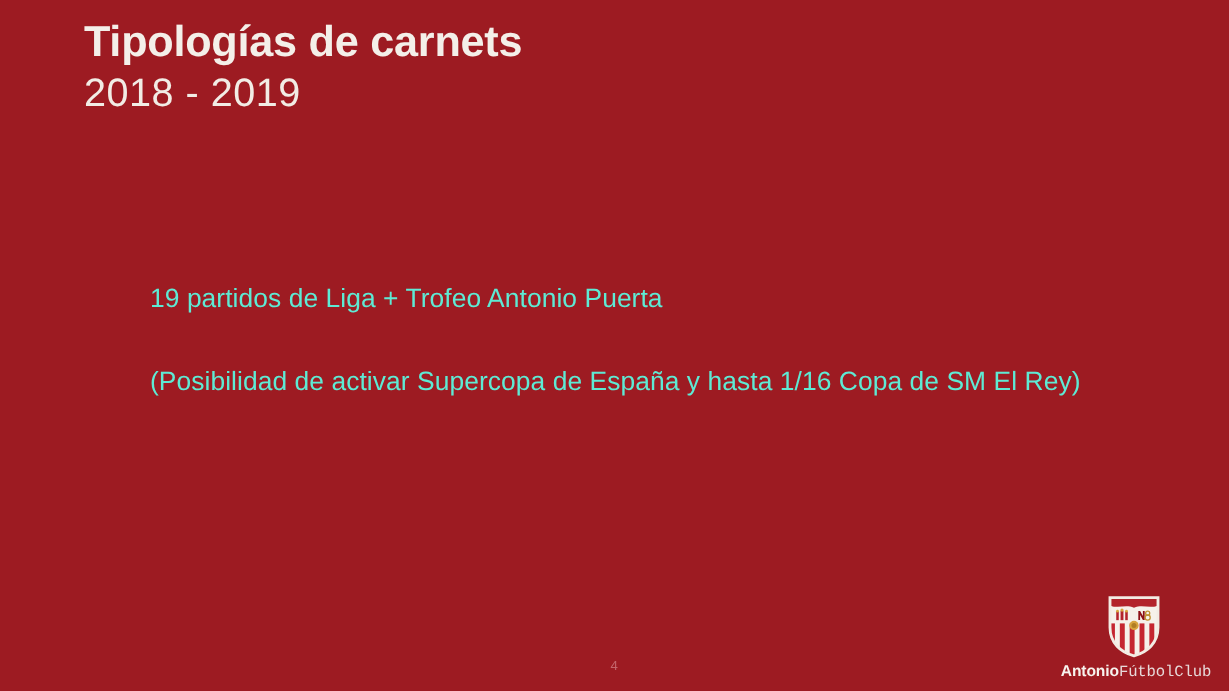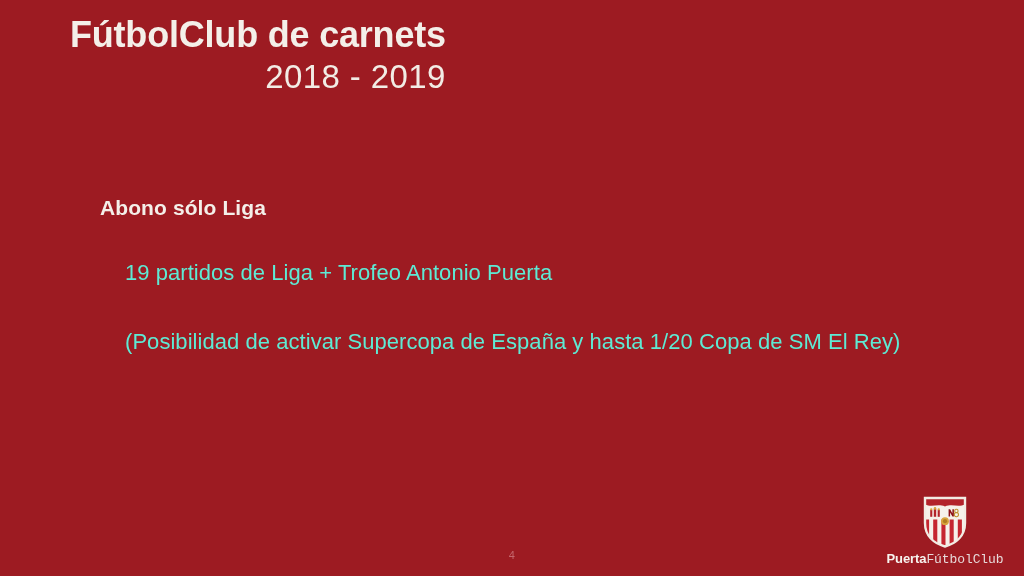--- a/index.html
+++ b/index.html
@@ -38,21 +38,20 @@
     white-space: nowrap;
   }
   .slide-subtitle {
     font-size: 33px;
     font-weight: 300;
     color: #f2ece5;
     line-height: 1.14;
     margin: 2px 0 0 0;
     letter-spacing: 0.4px;
     white-space: nowrap;
-    text-align: right;
   }
 
   
   .body-block {
     position: absolute;
     left: 100px;
     top: 196px;
     width: 840px;
   }
   .section-heading {
@@ -118,30 +117,29 @@
     color: #e7d9d9;
     font-family: Liberation Mono, monospace;
   }
 </style>
 </head>
 <body>
 
 <div class="slide">
 
   <div class="title-block">
-    <div class="slide-title">FútbolClub de carnets</div>
+    <div class="slide-title">Tipologías de carnets</div>
     <div class="slide-subtitle">2018 - 2019</div>
   </div>
 
   <div class="body-block">
-    <div class="section-heading">Abono sólo Liga</div>
 
     <div class="bullet-group">
       <div class="bullet-line">19 partidos de Liga + Trofeo Antonio Puerta</div>
-      <div class="bullet-line spaced">(Posibilidad de activar Supercopa de España y hasta 1/20 Copa de SM El Rey)</div>
+      <div class="bullet-line spaced">(Posibilidad de activar Supercopa de España y hasta 1/16 Copa de SM El Rey)</div>
     </div>
   </div>
 
   <div class="page-number">4</div>
 
   <div class="logo-block">
     <svg class="crest" width="46" height="54" viewBox="0 0 46 54">
       <defs>
         <clipPath id="shieldClip">
           <path d="M3 3 H43 V28 C43 41 34 48.5 23 51.5 C12 48.5 3 41 3 28 Z"></path>
@@ -187,17 +185,17 @@
         </g>
 
         <circle cx="23" cy="26.2" r="3.9" fill="#d8a43c"></circle>
         <circle cx="23" cy="26.2" r="2.1" fill="#b07e22"></circle>
       </g>
 
       <path d="M3 3 H43 V28 C43 41 34 48.5 23 51.5 C12 48.5 3 41 3 28 Z" fill="none" stroke="#f2ece4" stroke-width="2.4"></path>
     </svg>
 
     <div class="logo-wordmark">
-      <span class="wm-bold">Puerta</span><span class="wm-light">FútbolClub</span>
+      <span class="wm-bold">Antonio</span><span class="wm-light">FútbolClub</span>
     </div>
   </div>
 
 </div>
 
 </body></html>

